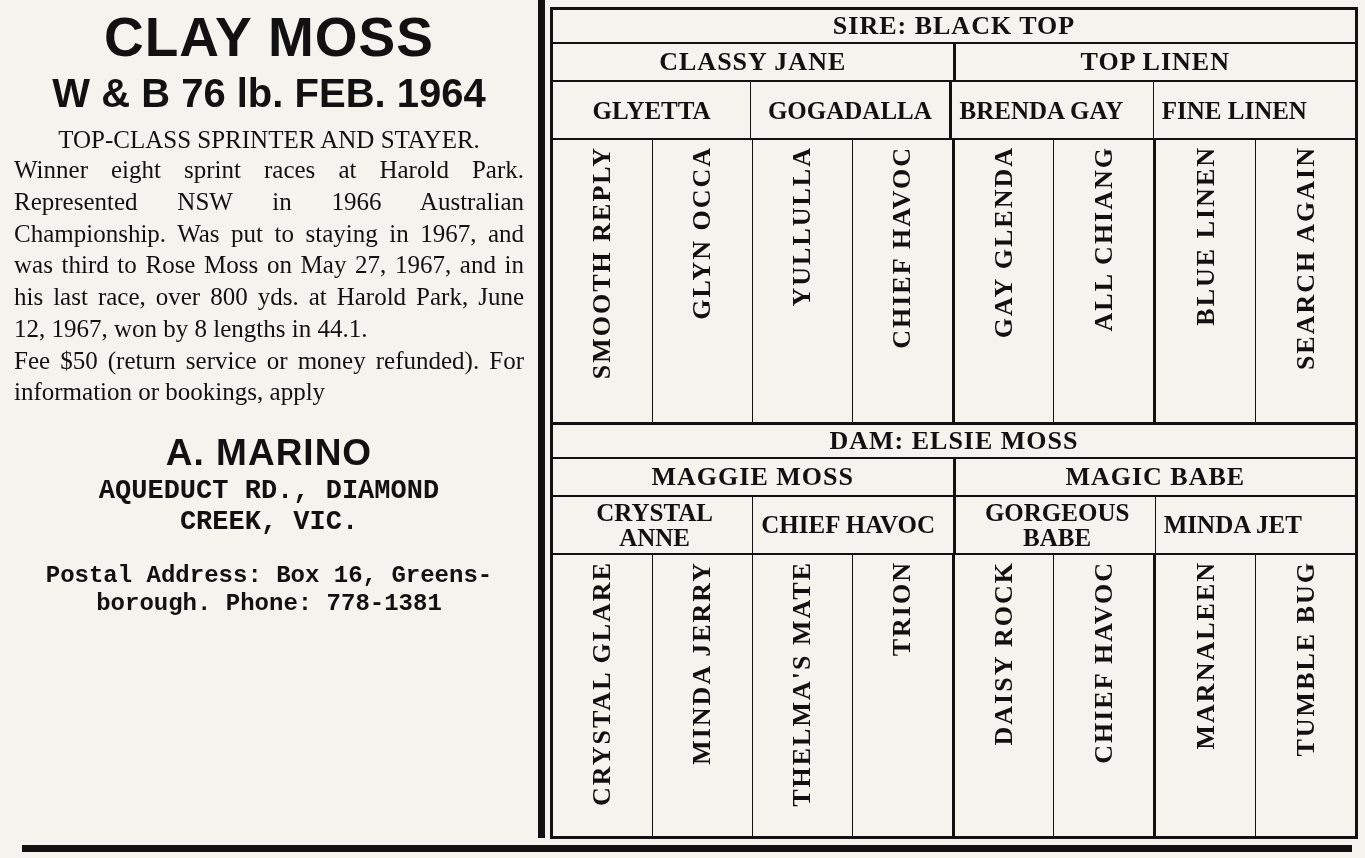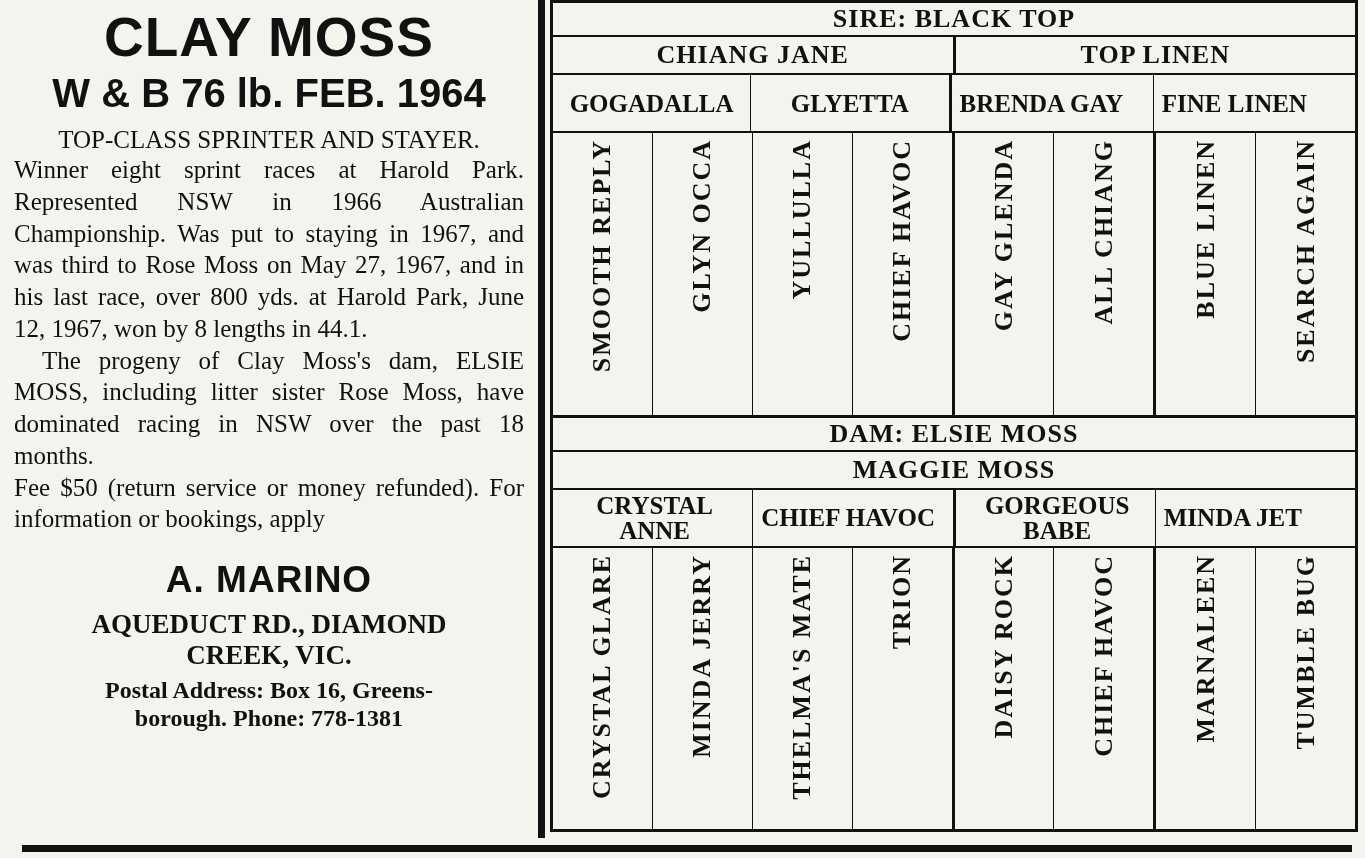--- a/index.html
+++ b/index.html
@@ -57,34 +57,34 @@
   .body-text p.indent{text-indent:28px;}
   .owner{
     font-family:"Liberation Sans", sans-serif;
     font-weight:bold;
     font-size:37px;
     text-align:center;
     margin-top:24px;
     letter-spacing:1px;
   }
   .addr{
-    font-family:Liberation Serif, serif;
+    font-family:Liberation Mono, monospace;
     font-weight:bold;
     font-size:27px;
     text-align:center;
     line-height:1.14;
-    margin-top:8px;
+    margin-top:2px;
   }
   .postal{
-    font-family:Liberation Serif, serif;
+    font-family:Liberation Mono, monospace;
     font-weight:bold;
     font-size:24px;
     text-align:center;
     line-height:1.18;
-    margin-top:5px;
+    margin-top:24px;
   }
   
   .vrule{
     position:absolute;
     left:538px;top:0;
     width:7px;height:838px;
     background:#111;
   }
   .bottom-rule{
     position:absolute;
@@ -94,21 +94,21 @@
   }
   
   .right{
     position:relative;
     width:820px;
     box-sizing:border-box;
     padding:0;
   }
   .ped{
     position:absolute;
-    left:12px;top:0;
+    left:12px;top:7px;
     width:808px;height:832px;
     box-sizing:border-box;
     border:3px solid #111;
     display:flex;
     flex-direction:column;
   }
   .half{
     flex:1 1 0;
     display:flex;
     flex-direction:column;
@@ -186,21 +186,20 @@
 <body>
 
 <div class="page">
 
   <div class="left">
     <div class="hdr-name">CLAY MOSS</div>
     <div class="hdr-sub">W &amp; B 76 lb.  FEB. 1964</div>
     <div class="hdr-tag">TOP-CLASS SPRINTER AND STAYER.</div>
     <div class="body-text">
       <p>Winner eight sprint races at Harold Park. Represented NSW in 1966 Australian Championship. Was put to staying in 1967, and was third to Rose Moss on May 27, 1967, and in his last race, over 800 yds. at Harold Park, June 12, 1967, won by 8 lengths in 44.1.</p>
-      <p class="indent">The progeny of Clay Moss's dam, ELSIE MOSS, including litter sister Rose Moss, have dominated racing in NSW over the past 18 months.</p>
       <p>Fee $50 (return service or money refunded). For information or bookings, apply</p>
     </div>
     <div class="owner">A. MARINO</div>
     <div class="addr">
       <div>AQUEDUCT RD., DIAMOND</div>
       <div>CREEK, VIC.</div>
     </div>
     <div class="postal">
       <div>Postal Address: Box 16, Greens-</div>
       <div>borough.  Phone:  778-1381</div>
@@ -209,26 +208,26 @@
 
   <div class="vrule"></div>
   <div class="bottom-rule"></div>
 
   <div class="right">
     <div class="ped">
 
       <div class="half sire">
         <div class="row-top">SIRE:  BLACK TOP</div>
         <div class="row-gen2">
-          <div>CHIANG JANE</div>
+          <div>CLASSY JANE</div>
           <div>TOP LINEN</div>
         </div>
         <div class="row-gen3">
+          <div>GLYETTA</div>
           <div>GOGADALLA</div>
-          <div>GLYETTA</div>
           <div class="thick lft">BRENDA GAY</div>
           <div class="lft">FINE LINEN</div>
         </div>
         <div class="row-gen4">
           <div>
               <span class="vert">SMOOTH REPLY</span>
             </div>
           <div>
               <span class="vert">GLYN OCCA</span>
             </div>
@@ -250,20 +249,21 @@
           <div>
               <span class="vert">SEARCH AGAIN</span>
             </div>
         </div>
       </div>
 
       <div class="half dam">
         <div class="row-top">DAM:  ELSIE  MOSS</div>
         <div class="row-gen2">
           <div>MAGGIE MOSS</div>
+          <div>MAGIC  BABE</div>
         </div>
         <div class="row-gen3">
           <div class="lft">CRYSTAL ANNE</div>
           <div class="lft">CHIEF HAVOC</div>
           <div class="thick lft">GORGEOUS BABE</div>
           <div class="lft">MINDA JET</div>
         </div>
         <div class="row-gen4">
           <div>
               <span class="vert">CRYSTAL GLARE</span>

